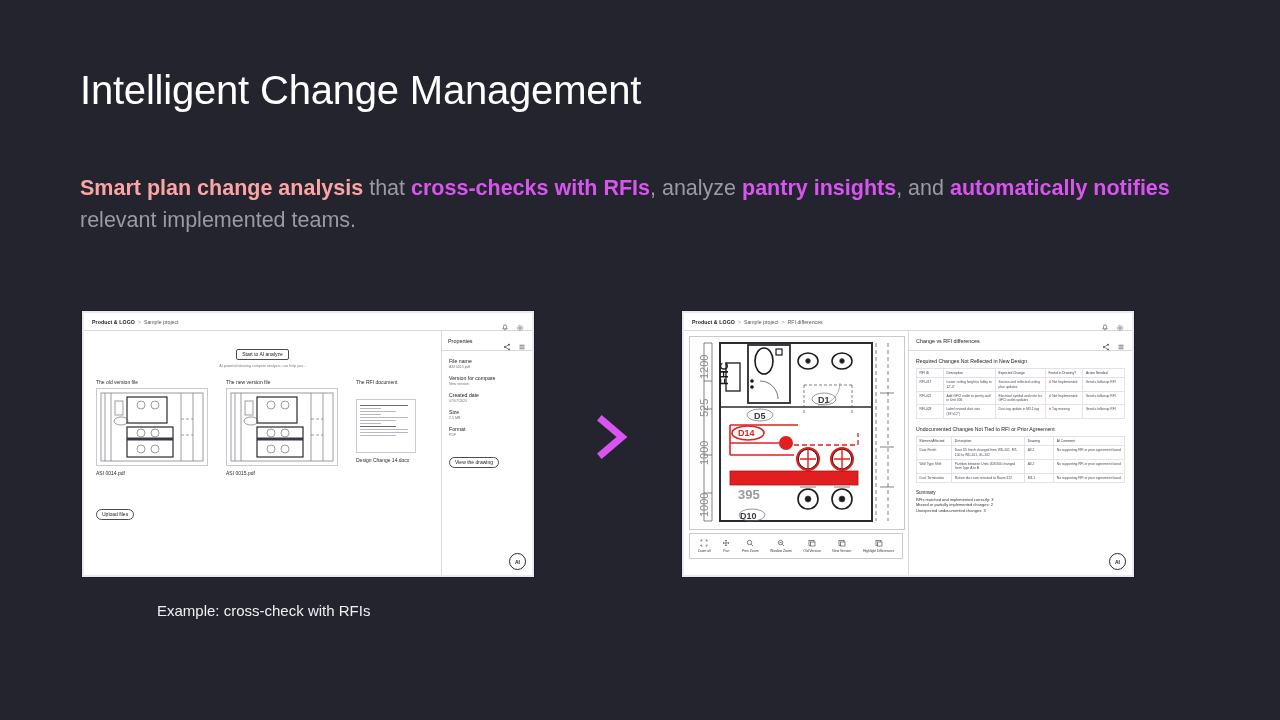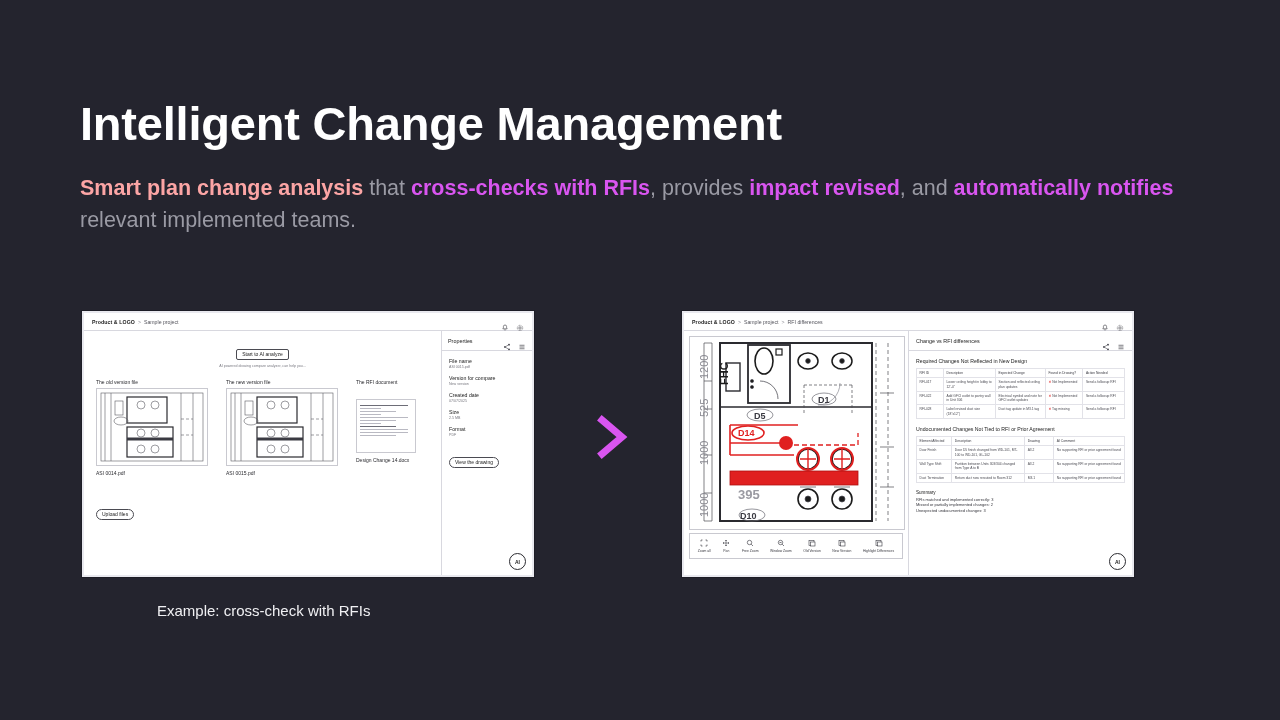--- a/index.html
+++ b/index.html
@@ -5,22 +5,22 @@
   html,body{margin:0;padding:0;}
   body{
     width:1280px;height:720px;
     background:#24242e;
     font-family:"Liberation Sans", sans-serif;
     overflow:hidden;
     position:relative;
   }
   
   .slide-title{
-    position:absolute;left:80px;top:96px;
-    font-size:47px;font-weight:bold;color:#ffffff;
+    position:absolute;left:80px;top:68px;
+    font-size:40px;font-weight:normal;color:#ffffff;
     letter-spacing:-0.2px;
   }
   .subtitle{
     position:absolute;left:80px;top:172px;width:1140px;
     font-size:21.5px;line-height:32px;color:#9a9aa4;font-weight:normal;
   }
   .sub-yellow{color:#fca5a5;font-weight:bold;}
   .sub-magenta{color:#d955f0;font-weight:bold;margin-top:20px;}
   .sub-grey{color:#9a9aa4;}
 
@@ -141,21 +141,21 @@
   .x-mark{color:#e02020;font-weight:bold;}
   .summary-title{font-size:4.6px;color:#1b1b1b;margin-bottom:2px;}
   .summary-line{font-size:4px;color:#34343b;line-height:5.4px;}
 </style>
 </head>
 <body>
 
 <div class="slide-title">Intelligent Change Management</div>
 
 <div class="subtitle">
-  <span class="sub-yellow">Smart plan change analysis</span><span class="sub-grey"> that </span><span class="sub-magenta">cross-checks with RFIs</span><span class="sub-grey">, provides </span><span class="sub-magenta">impact revised</span><span class="sub-grey">, and </span><span class="sub-magenta">automatically notifies</span><span class="sub-grey"> relevant implemented teams.</span>
+  <span class="sub-yellow">Smart plan change analysis</span><span class="sub-grey"> that </span><span class="sub-magenta">cross-checks with RFIs</span><span class="sub-grey">, analyze </span><span class="sub-magenta">pantry insights</span><span class="sub-grey">, and </span><span class="sub-magenta">automatically notifies</span><span class="sub-grey"> relevant implemented teams.</span>
 </div>
 
 <div class="chevron">
   <svg width="42" height="46" viewBox="0 0 42 46">
     <path d="M10 6 L30 23 L10 40" fill="none" stroke="#d955f0" stroke-width="7" stroke-linecap="square" stroke-linejoin="miter"></path>
   </svg>
 </div>
 
 <div class="caption">Example: cross-check with RFIs</div>
 

